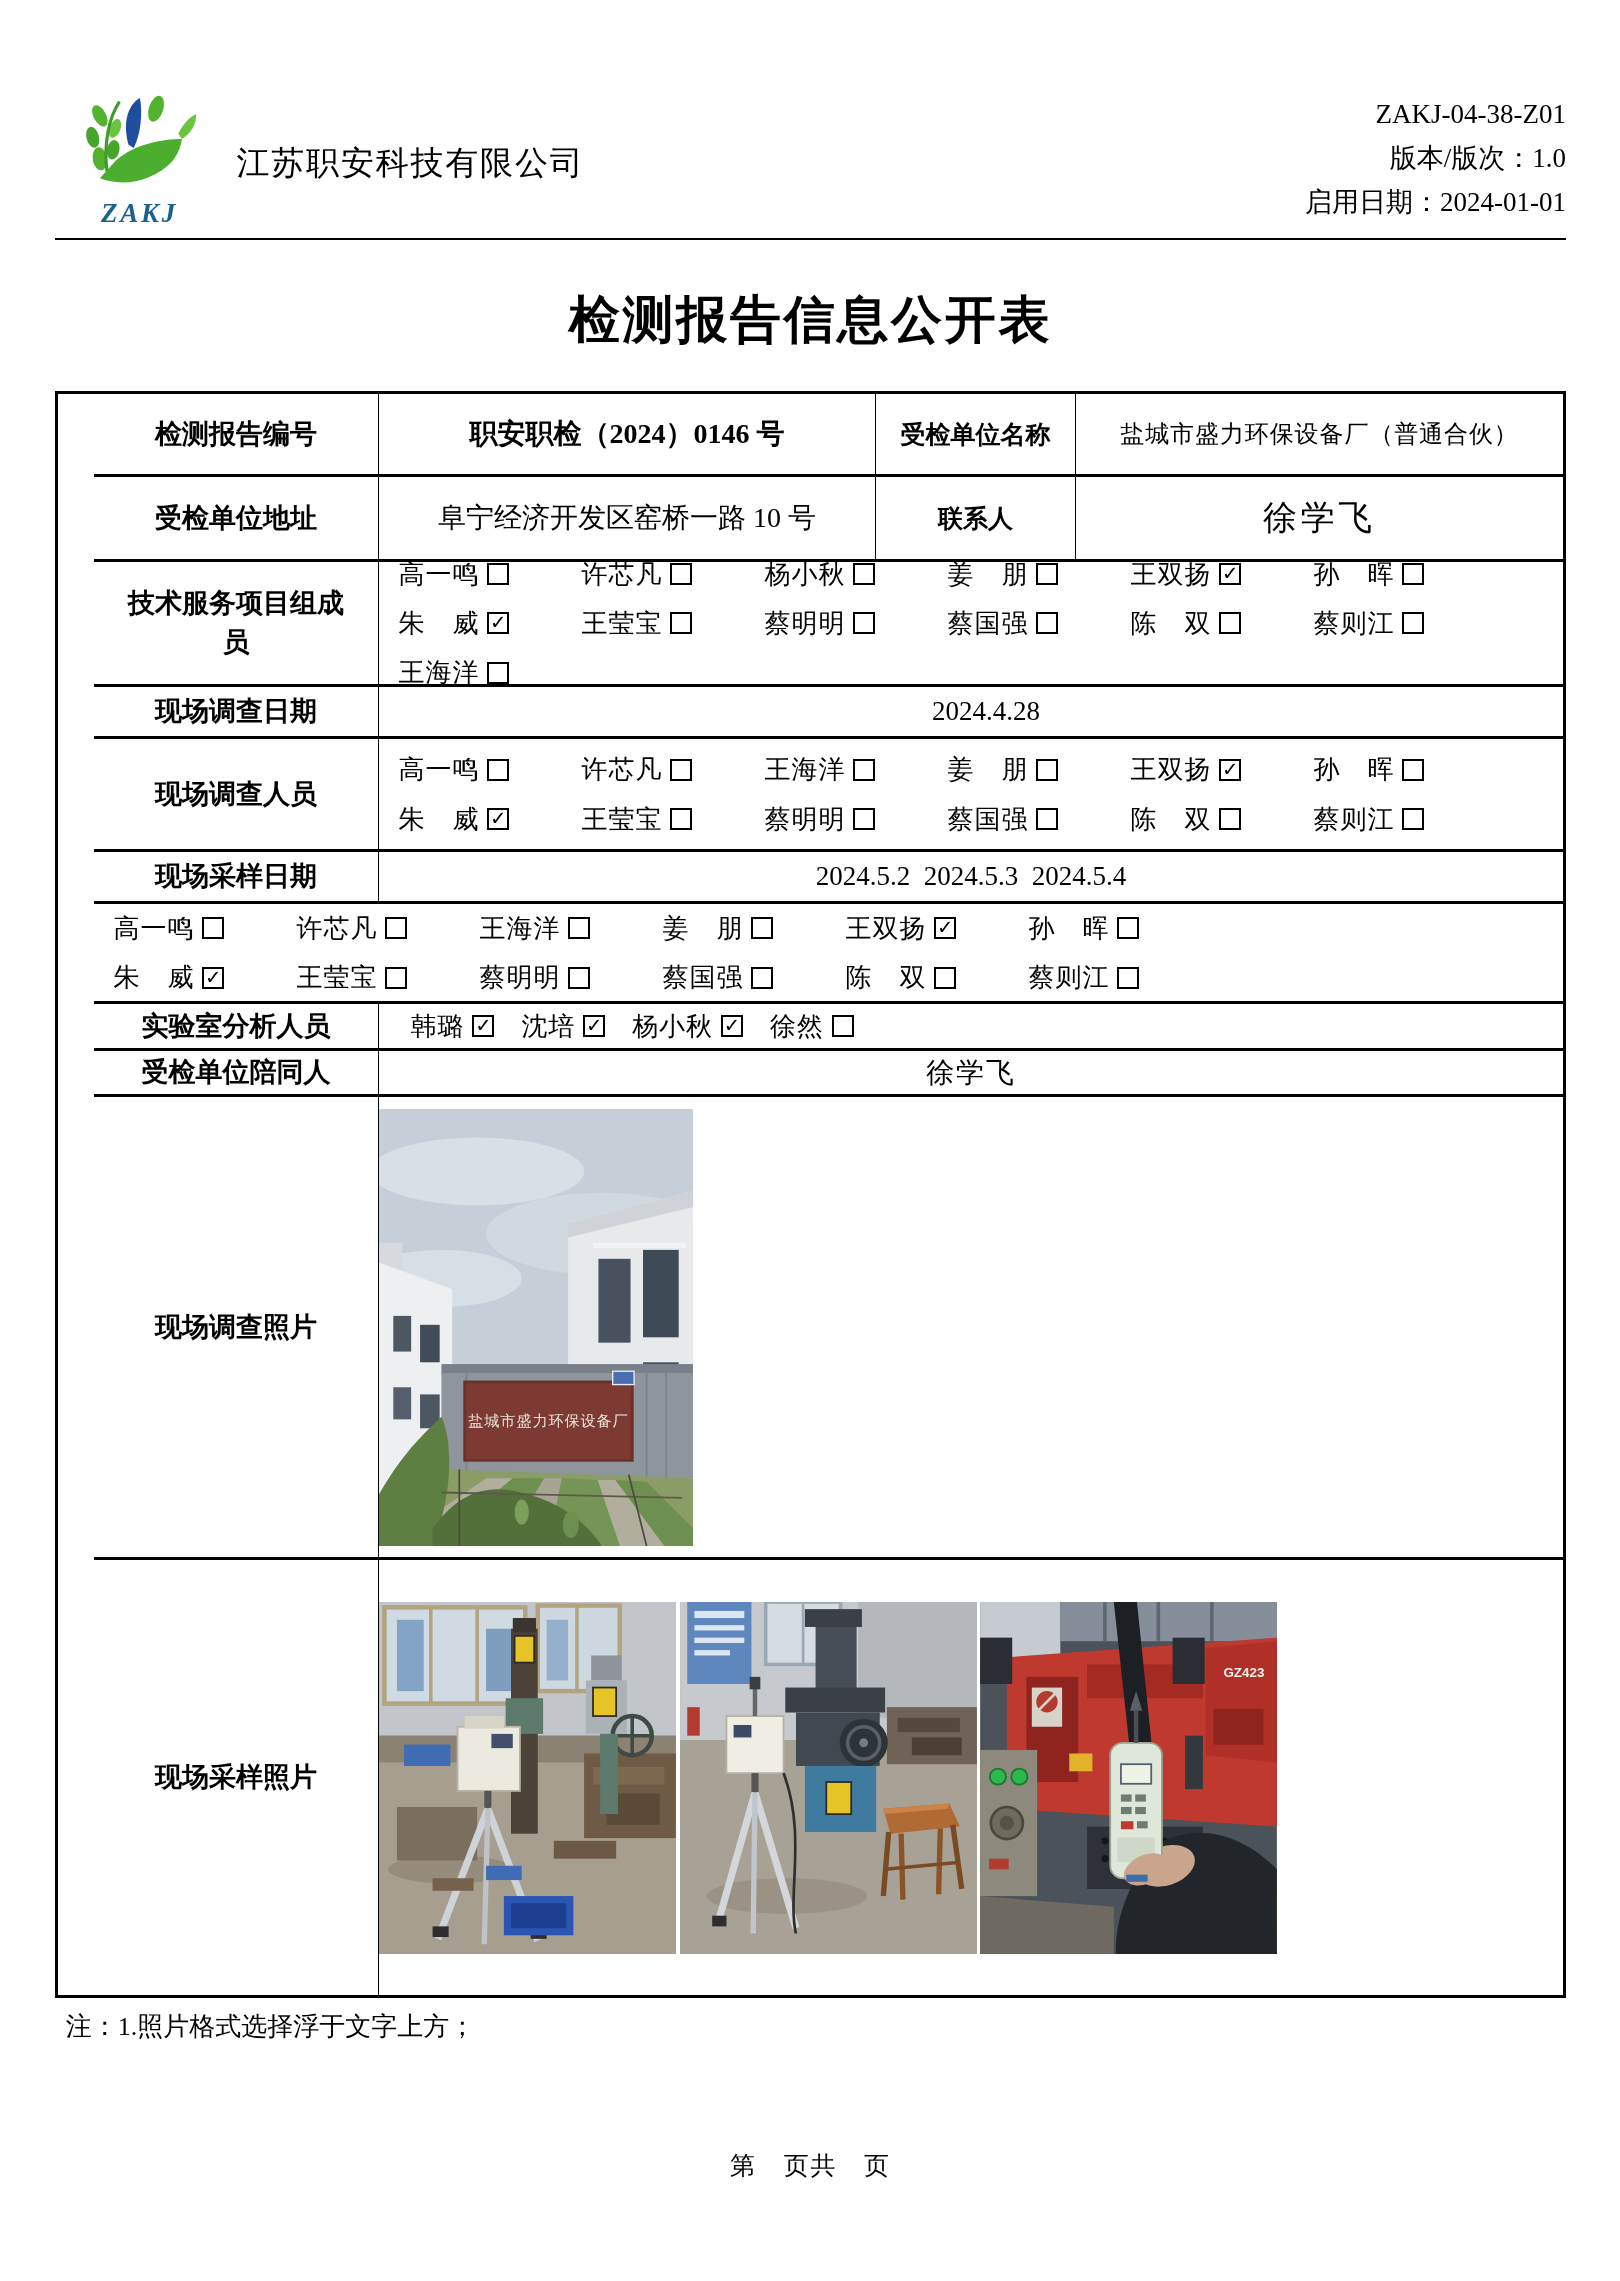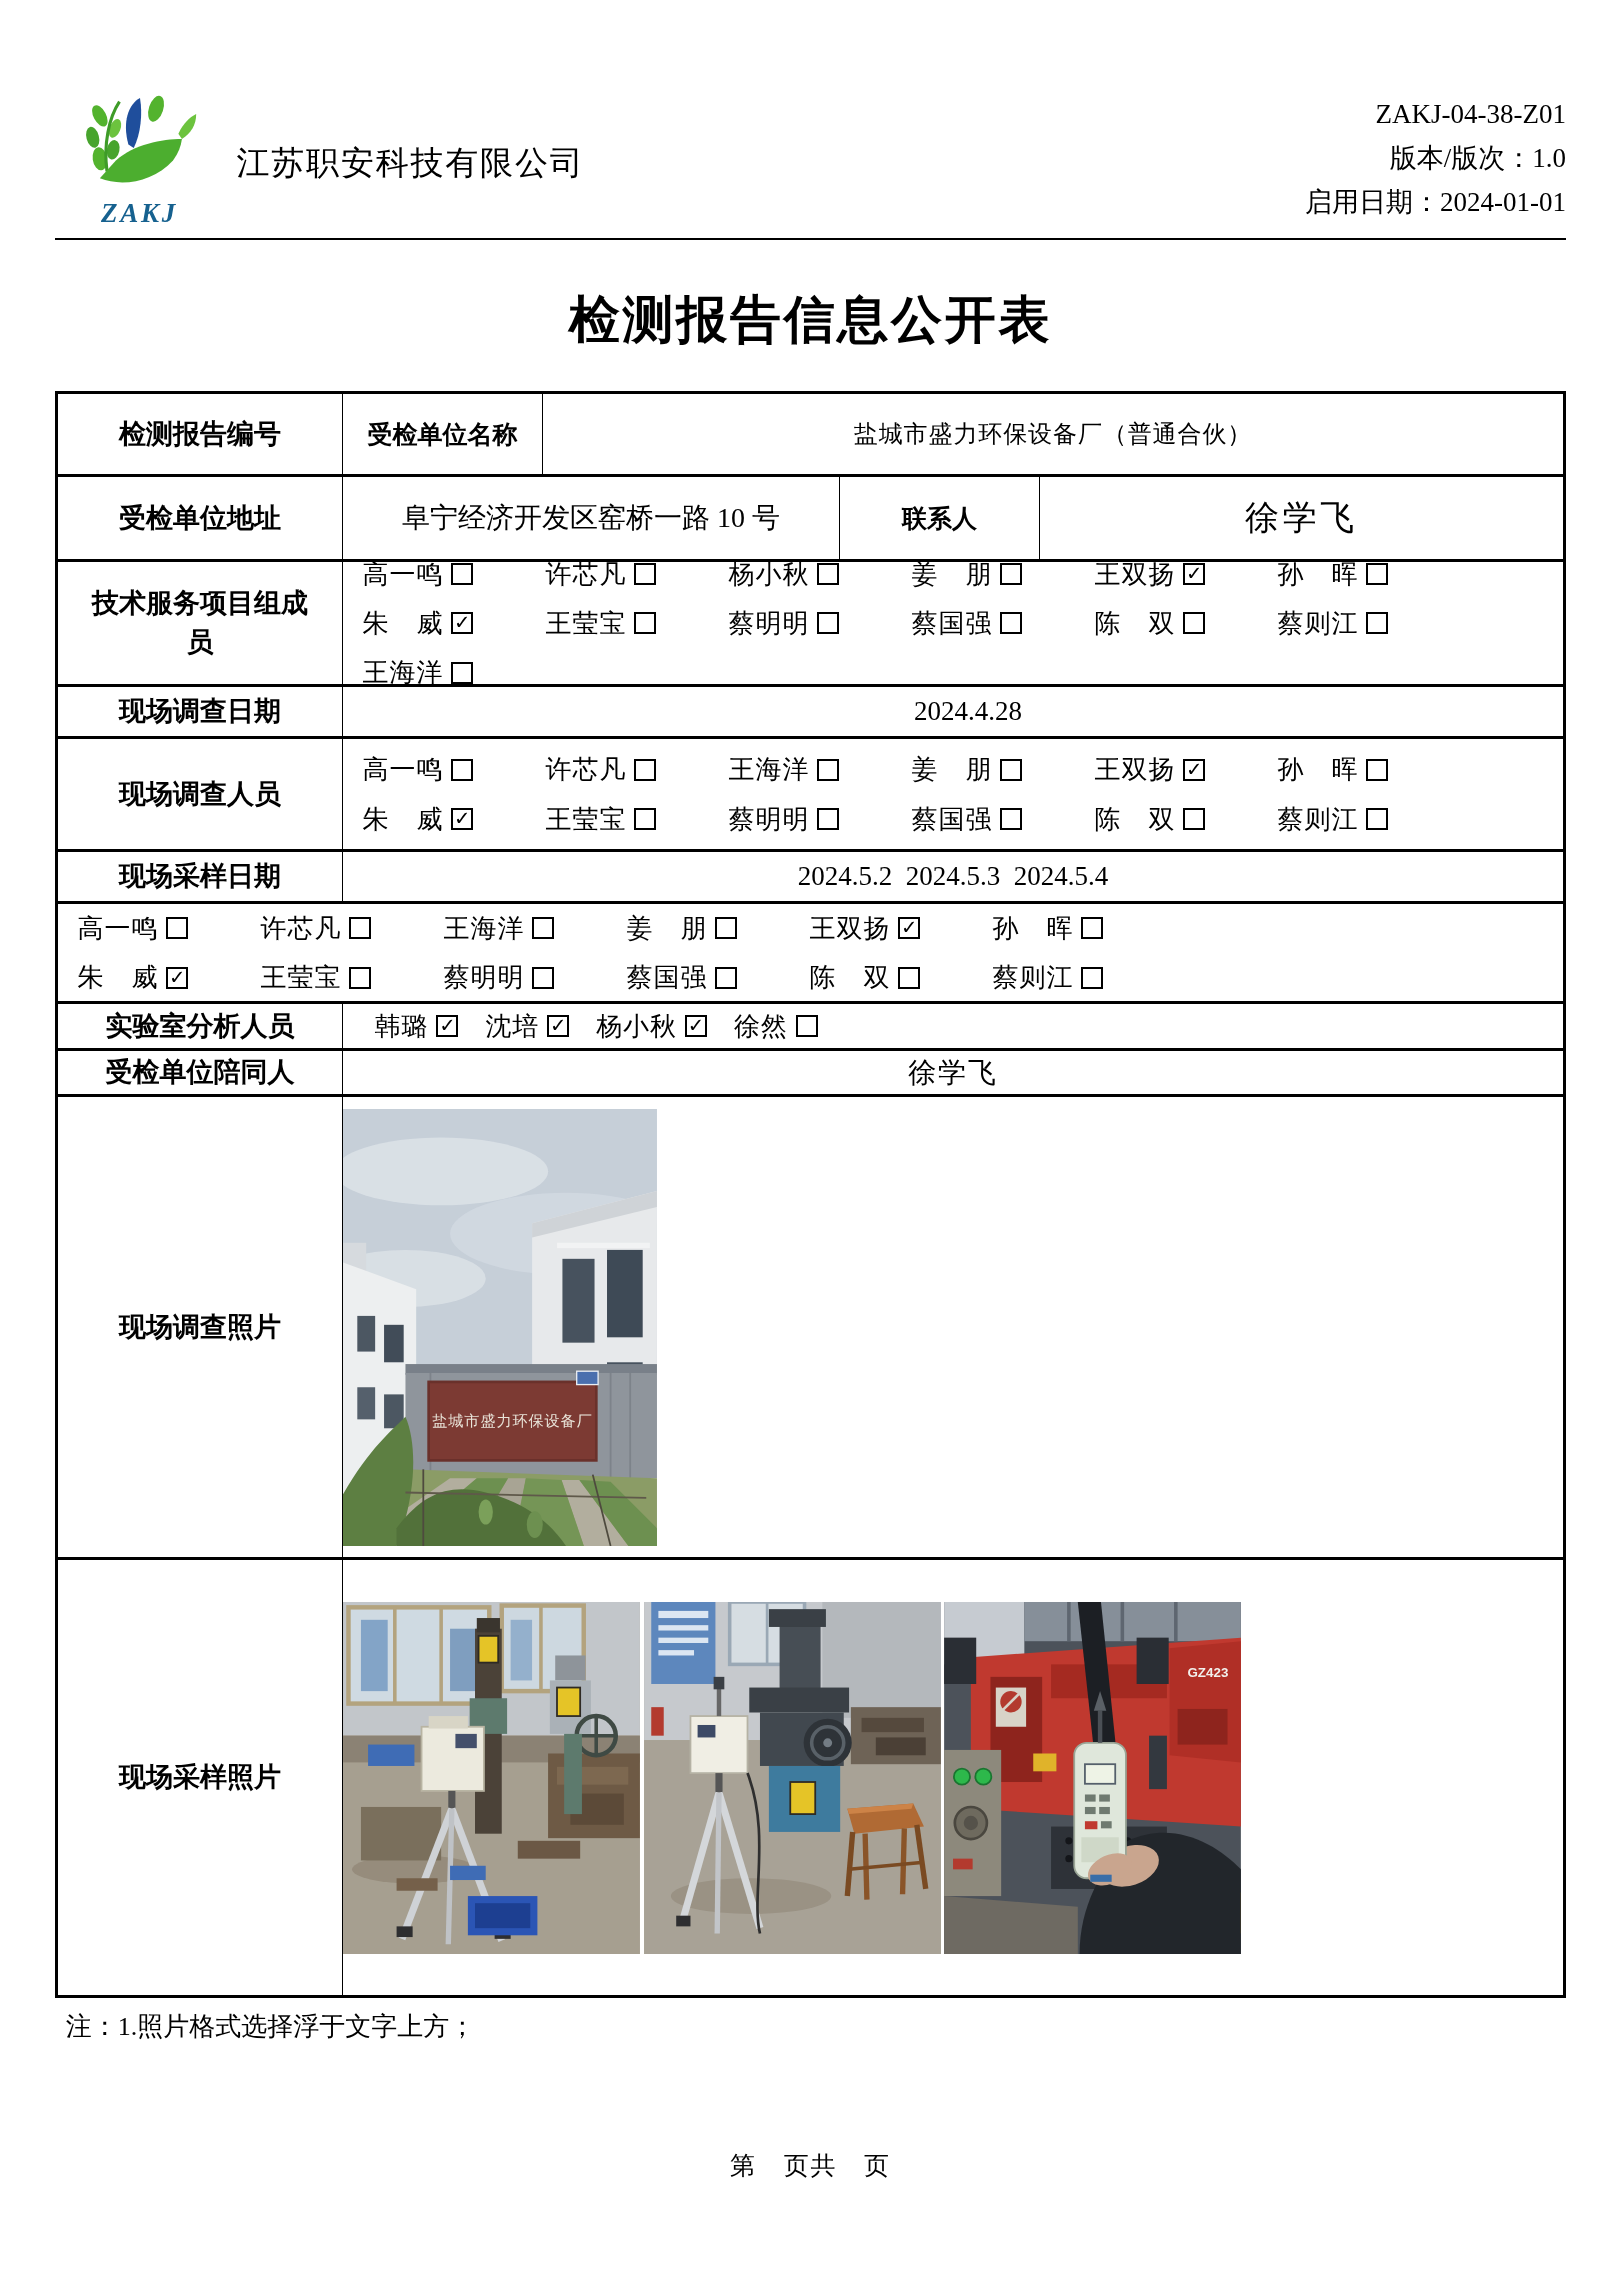--- a/index.html
+++ b/index.html
@@ -12,21 +12,21 @@
   .logo-zakj { font-family: "Liberation Serif", serif; font-style: italic; font-weight: bold; font-size: 27px; color: #16618f; letter-spacing: 2.7px; margin-top: -3.6px; }
   .company-name { font-size: 33px; letter-spacing: 1.8px; padding-bottom: 43px; margin-left: 12.5px; font-family: "Liberation Serif", "DejaVu Serif", serif; }
   .head-spacer { flex: 1; }
   .doc-meta { text-align: right; font-size: 27px; line-height: 44px; padding-bottom: 5.3px; }
   .head-rule { border: none; border-top: 2.7px solid #000; margin-top: 9px; }
 
   
   .doc-title { text-align: center; font-size: 51px; font-weight: bold; letter-spacing: 2.7px; margin-top: 46px; }
 
   
-  .tbl { margin-top: 36px; border: 3.6px solid #000; }
+  .tbl { margin-top: 36px; border: 3.6px solid #000; padding-left: 36px; }
   .trow { display: flex; align-items: stretch; }
   .trow + .trow { border-top: 3.6px solid #000; }
   .cell { border-right: 1.8px solid #000; display: flex; align-items: center; justify-content: center; }
   .cell:last-child { border-right: none; }
   .c-label { width: 285px; font-weight: bold; font-size: 27px; text-align: center; padding: 0 25px; line-height: 1.45; flex-shrink: 0; }
   .c-mid { width: 497px; flex-shrink: 0; }
   .c-sublabel { width: 200px; font-weight: bold; font-size: 25px; text-align: center; flex-shrink: 0; }
   .c-flex { flex: 1; }
   .v-reportno { font-weight: bold; font-size: 28px; }
   .v-unitname { font-size: 24px; letter-spacing: 0.9px; }
@@ -85,20 +85,21 @@
     </div>
   </div>
   <hr class="head-rule">
 
   <div class="doc-title">检测报告信息公开表</div>
 
   <div class="tbl">
 
     <div class="trow r1">
       <div class="cell c-label">检测报告编号</div>
+      <div class="cell c-mid v-reportno">职安职检（2024）0146 号</div>
       <div class="cell c-sublabel">受检单位名称</div>
       <div class="cell c-flex v-unitname">盐城市盛力环保设备厂（普通合伙）</div>
     </div>
 
     <div class="trow r2">
       <div class="cell c-label">受检单位地址</div>
       <div class="cell c-mid v-address">阜宁经济开发区窑桥一路 10 号</div>
       <div class="cell c-sublabel">联系人</div>
       <div class="cell c-flex v-contact">徐学飞</div>
     </div>

